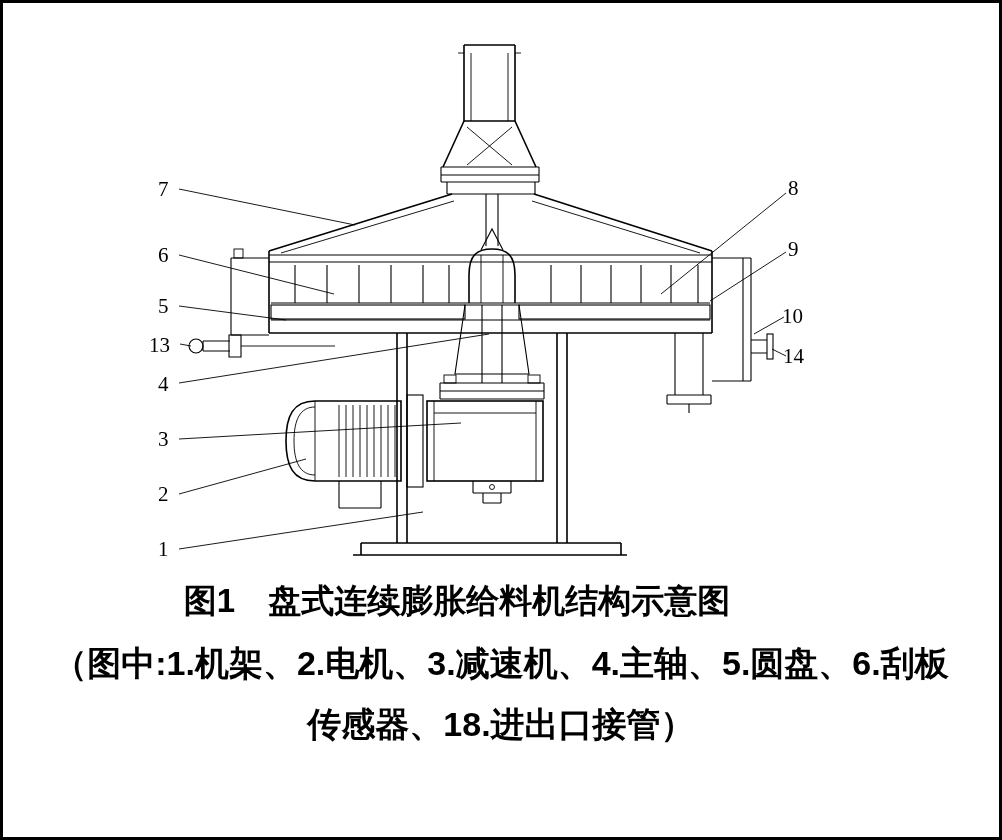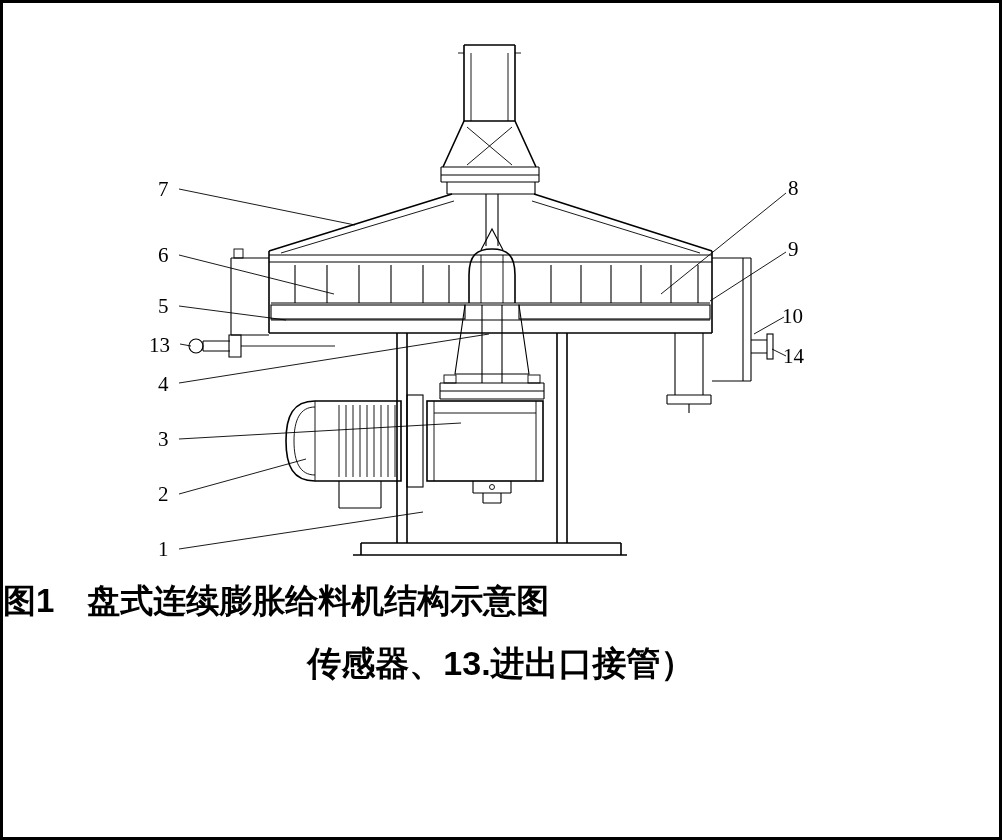--- a/index.html
+++ b/index.html
@@ -21,21 +21,21 @@
   .w-med   { stroke-width:1.1; }
   .w-thin  { stroke-width:0.9; }
   .hatched { fill:url(#hatch); stroke:#000; stroke-width:1.1; }
   text.callout {
     font:21px "Liberation Serif", serif;
     fill:#000; stroke:none;
   }
   .caption {
     position:absolute; top:576px; left:0; width:100%;
     padding-right:88px;
-    text-align:left;
+    text-align:center;
     font-weight:bold; font-size:33px;
     font-family:"Liberation Sans", sans-serif;
   }
   .legend {
     position:absolute; top:630px; left:0; width:100%;
     text-align:center;
     font-weight:bold; font-size:34px; line-height:61px;
     font-family:"Liberation Sans", sans-serif;
     white-space:nowrap;
   }
@@ -151,16 +151,17 @@
       <text class="callout" x="785" y="192">8</text>
       <text class="callout" x="785" y="253">9</text>
       <text class="callout" x="779" y="320">10</text>
       <text class="callout" x="780" y="360">14</text>
     </g>
   </svg>
 
   <div class="caption">图1　盘式连续膨胀给料机结构示意图</div>
 
   <div class="legend">
-    <div class="legend-line">传感器、13.进出口接管）</div>
+    <div class="legend-line">（图中:1.机架、2.电机、3.减速机、4.主轴、5.圆盘、6.刮板</div>
+    <div class="legend-line">传感器、18.进出口接管）</div>
   </div>
 
 </div>
 
 </body></html>

